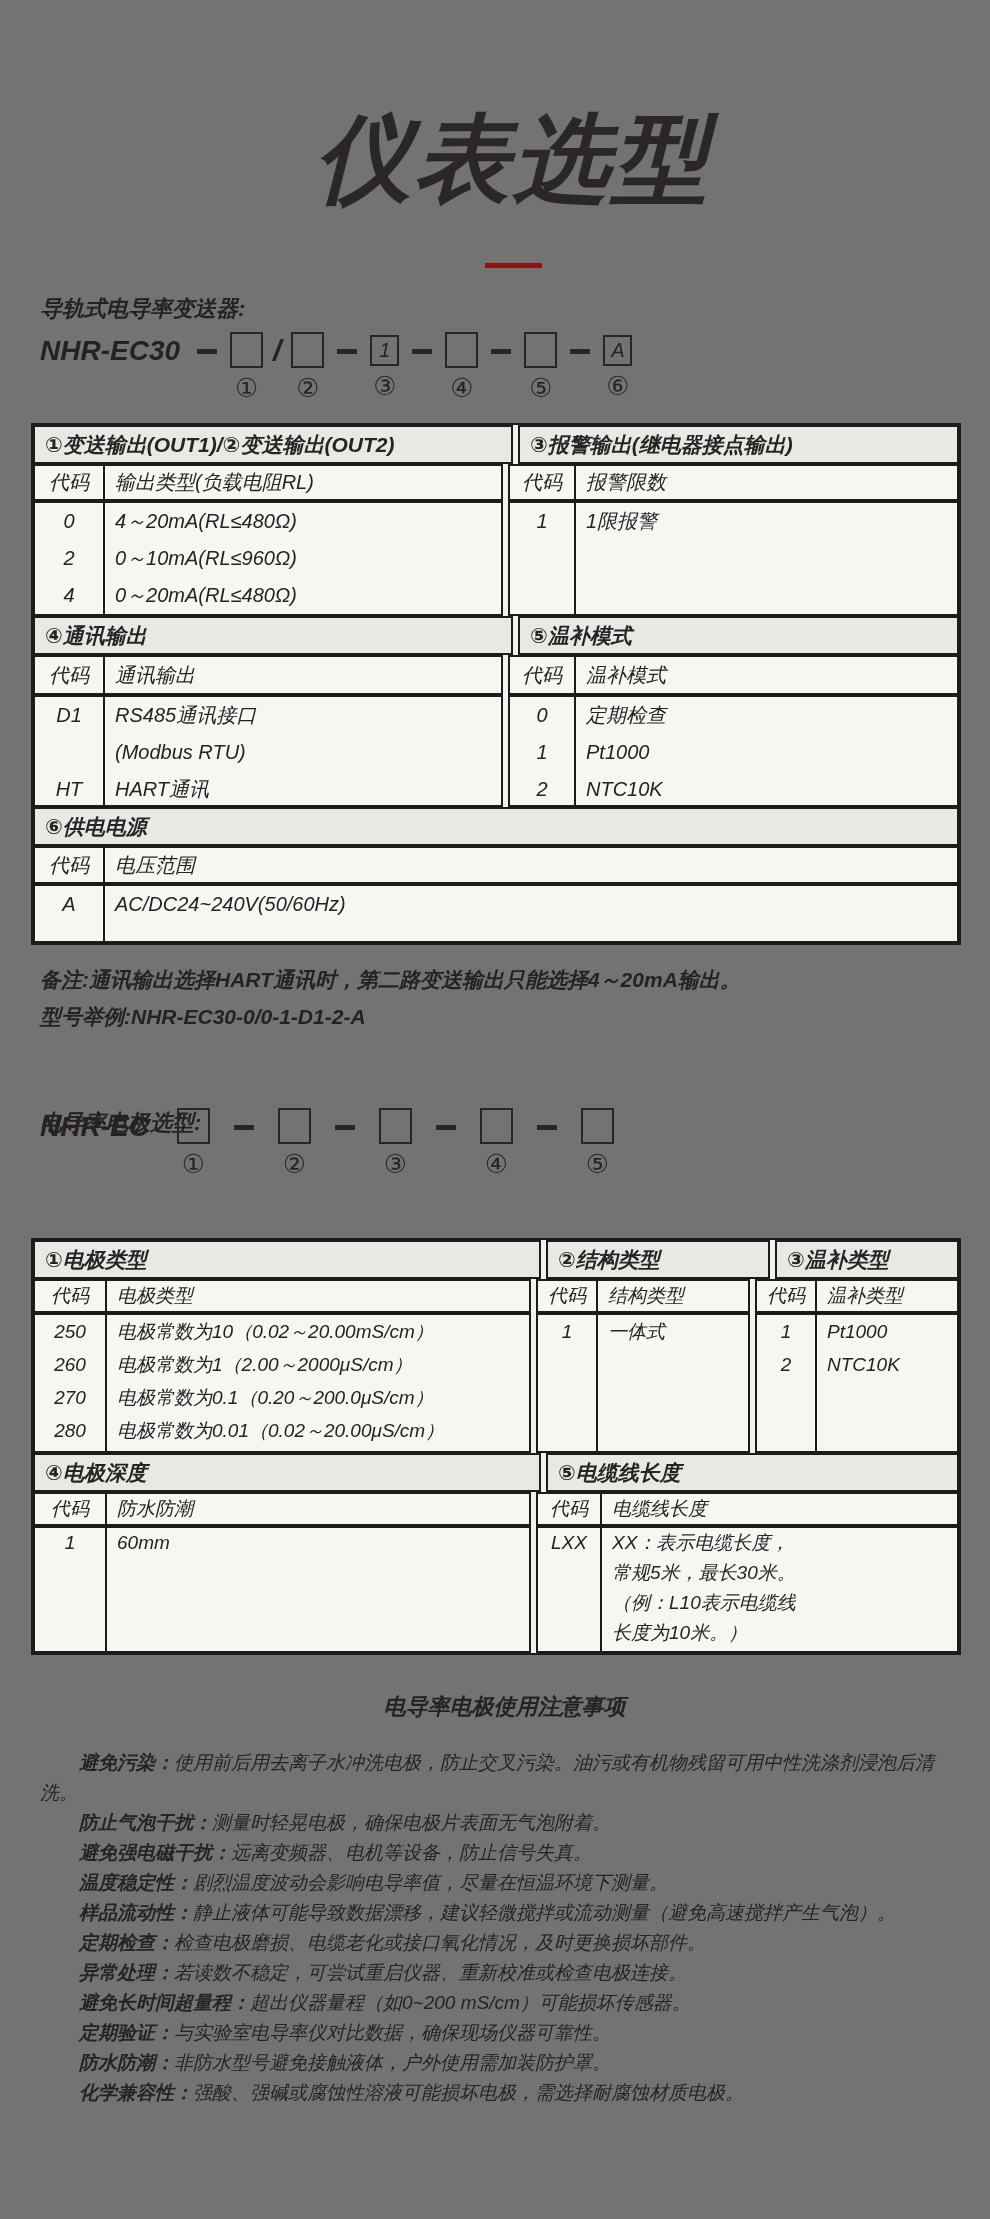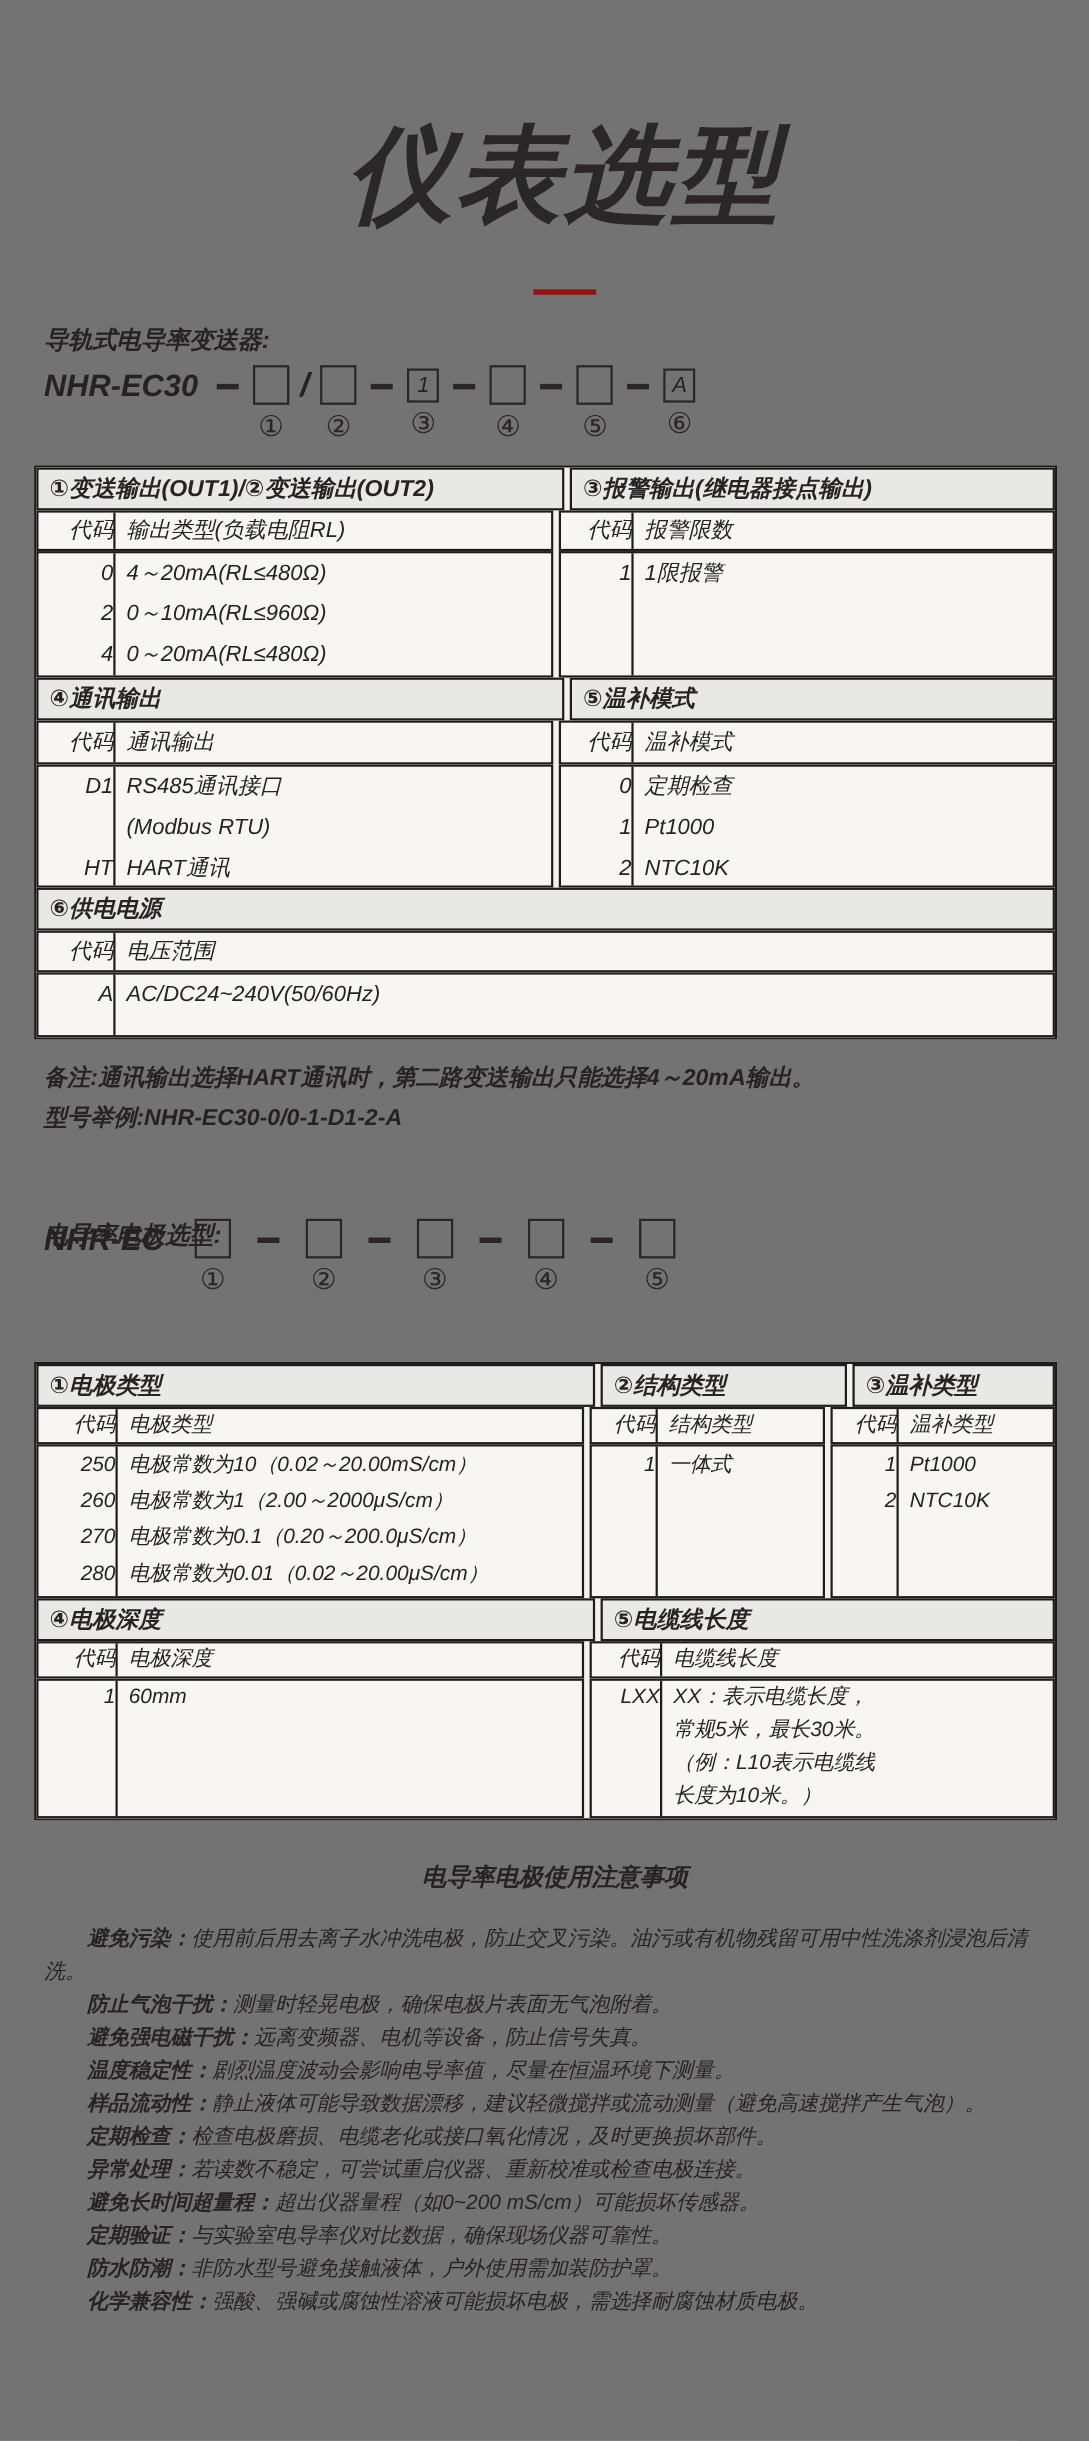--- a/index.html
+++ b/index.html
@@ -98,21 +98,21 @@
   .hh34{height:34px; line-height:34px;}
   .hh30{height:30px; line-height:30px;}
   .hd111{height:111px;}
   .hd108{height:108px;}
   .hd55{height:55px;}
   .hd136{height:136px;}
   .hd123{height:123px;}
   
   .sec .cell-row{display:flex;}
   .code{
-    text-align:right; font-size:20px; color:#262223;
+    text-align:center; font-size:20px; color:#262223;
     flex:0 0 auto;
   }
   .desc{padding-left:12px; font-size:20px; color:#262223; flex:1; white-space:nowrap;}
   .tbl2 .code,.tbl2 .desc{font-size:19px;}
   
   .vd::before{
     content:''; position:absolute; top:0; bottom:0; width:2px;
     background:#1d1c1b;
   }
   .c68 .code{width:68px;} .c68.vd::before{left:68px;}
@@ -393,21 +393,21 @@
       </div>
     </div>
     <div class="band">
       <div class="sec head w508 hh35">④电极深度</div>
       <div class="sec head flex1 hh35">⑤电缆线长度</div>
     </div>
     <div class="band">
       <div class="sec w508 hh30 vd c70">
         <div class="cell-row">
             <span class="code">代码</span>
-            <span class="desc">电极深度</span>
+            <span class="desc">防水防潮</span>
           </div>
       </div>
       <div class="sec flex1 hh30 vd c62">
         <div class="cell-row">
             <span class="code">代码</span>
             <span class="desc">电缆线长度</span>
           </div>
       </div>
     </div>
     <div class="band">

